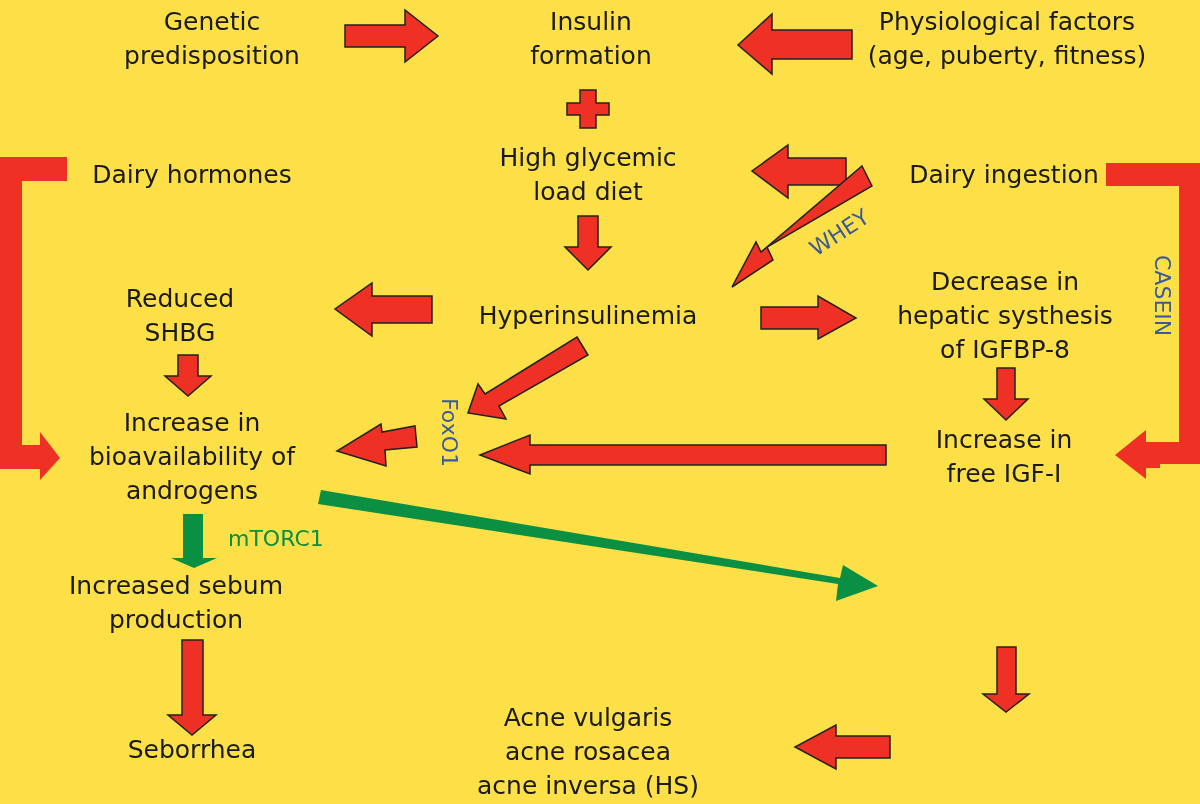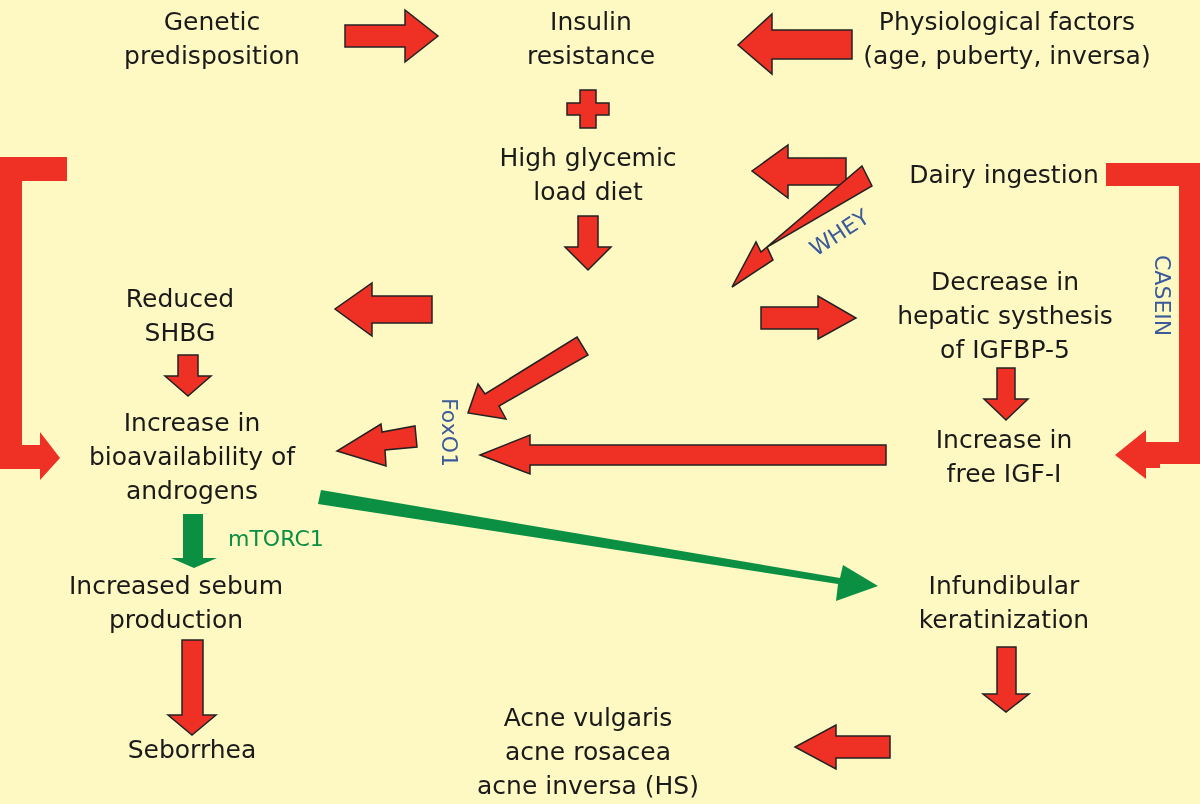--- a/index.html
+++ b/index.html
@@ -1,16 +1,16 @@
 <!DOCTYPE html>
 <html><head>
 <meta charset="utf-8">
 <style>
   html,body{margin:0;padding:0;background:#fff;}
-  #canvas{position:relative;width:1200px;height:804px;overflow:hidden;background:#fef9c3;font-family:"DejaVu Sans",sans-serif;color:#1a1a1a;}
+  #canvas{position:relative;width:1200px;height:804px;overflow:hidden;background:#fde047;font-family:"DejaVu Sans",sans-serif;color:#1a1a1a;}
   svg{position:absolute;left:0;top:0;}
   .node{position:absolute;text-align:center;font-size:25px;line-height:34px;white-space:pre;transform:translateX(-50%);}
   .lbl{position:absolute;font-size:22px;white-space:nowrap;}
 </style>
 </head>
 <body>
 
 <div id="canvas">
   <svg id="arrows" width="1200" height="804">
     <g stroke="#222" stroke-width="1.5" fill="#ee3124">
@@ -55,40 +55,40 @@
 
     <g fill="#0a8f43">
       <polygon points="183,514 203,514 203,558 217,558 194,568 171,558 183,558"></polygon>
       <polygon points="321,490 318,504 838,584 836,601 878,586 843,565 840,578"></polygon>
     </g>
   </svg>
 
   <div class="node" style="left:212px;top:5px">Genetic
 predisposition</div>
   <div class="node" style="left:591px;top:5px">Insulin
-resistance</div>
+formation</div>
   <div class="node" style="left:1007px;top:5px">Physiological factors
-(age, puberty, inversa)</div>
+(age, puberty, fitness)</div>
+  <div class="node" style="left:192px;top:158px">Dairy hormones</div>
   <div class="node" style="left:588px;top:141px">High glycemic
 load diet</div>
   <div class="node" style="left:1004px;top:158px">Dairy ingestion</div>
   <div class="node" style="left:180px;top:282px">Reduced
 SHBG</div>
+  <div class="node" style="left:588px;top:299px">Hyperinsulinemia</div>
   <div class="node" style="left:1005px;top:265px">Decrease in
 hepatic systhesis
-of IGFBP-5</div>
+of IGFBP-8</div>
   <div class="node" style="left:192px;top:406px">Increase in
 bioavailability of
 androgens</div>
   <div class="node" style="left:1004px;top:423px">Increase in
 free IGF-I</div>
   <div class="node" style="left:176px;top:569px">Increased sebum
 production</div>
-  <div class="node" style="left:1004px;top:569px">Infundibular
-keratinization</div>
   <div class="node" style="left:192px;top:733px">Seborrhea</div>
   <div class="node" style="left:588px;top:701px">Acne vulgaris
 acne rosacea
 acne inversa (HS)</div>
 
   <div class="lbl" style="left:805px;top:240px;color:#3a5a9a;transform:rotate(-33deg);transform-origin:left top">WHEY</div>
   <div class="lbl" style="left:1175px;top:255px;color:#3a5a9a;transform:rotate(90deg);transform-origin:left top">CASEIN</div>
   <div class="lbl" style="left:462px;top:398px;color:#3a5a9a;transform:rotate(90deg);transform-origin:left top">FoxO1</div>
   <div class="lbl" style="left:228px;top:526px;color:#0a8f43">mTORC1</div>
 </div>

